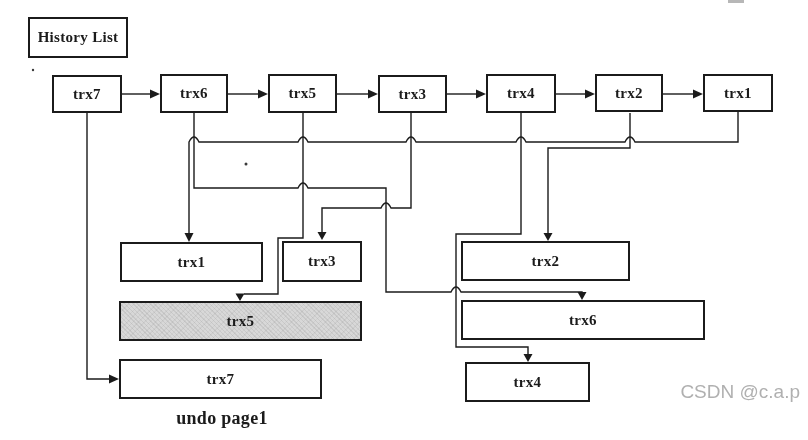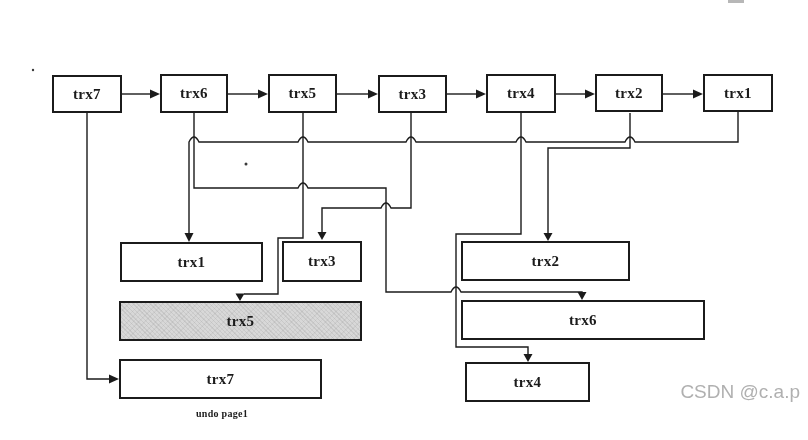--- a/index.html
+++ b/index.html
@@ -13,21 +13,21 @@
     display:flex;align-items:center;justify-content:center;
     font-size:15px;font-weight:600;letter-spacing:.3px;box-sizing:border-box;
   }
   .box.shaded{
     background:#d8d8d8;
     background-image:
       repeating-linear-gradient(45deg, rgba(110,110,110,.14) 0 1px, rgba(0,0,0,0) 1px 3px),
       repeating-linear-gradient(-45deg, rgba(140,140,140,.12) 0 1px, rgba(0,0,0,0) 1px 4px);
   }
   .caption{
-    position:absolute;text-align:center;font-size:10px;font-weight:700;letter-spacing:.3px;
+    position:absolute;text-align:center;font-size:18px;font-weight:700;letter-spacing:.3px;
   }
   .watermark{
     position:absolute;left:655px;top:381px;width:145px;text-align:right;
     font-family:"Liberation Sans","DejaVu Sans",sans-serif;
     font-size:19px;color:#b0b0b0;font-weight:400;
   }
   .sliver{position:absolute;left:728px;top:0;width:16px;height:3px;background:#b7b7b7;}
 </style>
 </head>
 <body>
@@ -65,20 +65,21 @@
       <polygon points="240,301 235.5,293.5 244.5,293.5"></polygon>
       <polygon points="322,240 317.5,232 326.5,232"></polygon>
       <polygon points="528,362 523.5,354 532.5,354"></polygon>
       <polygon points="548,241 543.5,233 552.5,233"></polygon>
 
       <circle cx="33" cy="70" r="1.2" fill="#3a3a3a"></circle>
       <circle cx="246" cy="164" r="1.5" fill="#3a3a3a"></circle>
     </g>
   </svg>
 
+  <div class="box" style="left:28px;top:17px;width:100px;height:41px;">History List</div>
 
   <div class="box" style="left:52px;top:75px;width:70px;height:38px;">trx7</div>
   <div class="box" style="left:160px;top:74px;width:68px;height:39px;">trx6</div>
   <div class="box" style="left:268px;top:74px;width:69px;height:39px;">trx5</div>
   <div class="box" style="left:378px;top:75px;width:69px;height:38px;">trx3</div>
   <div class="box" style="left:486px;top:74px;width:70px;height:39px;">trx4</div>
   <div class="box" style="left:595px;top:74px;width:68px;height:38px;">trx2</div>
   <div class="box" style="left:703px;top:74px;width:70px;height:38px;">trx1</div>
 
   <div class="box" style="left:120px;top:242px;width:143px;height:40px;">trx1</div>

